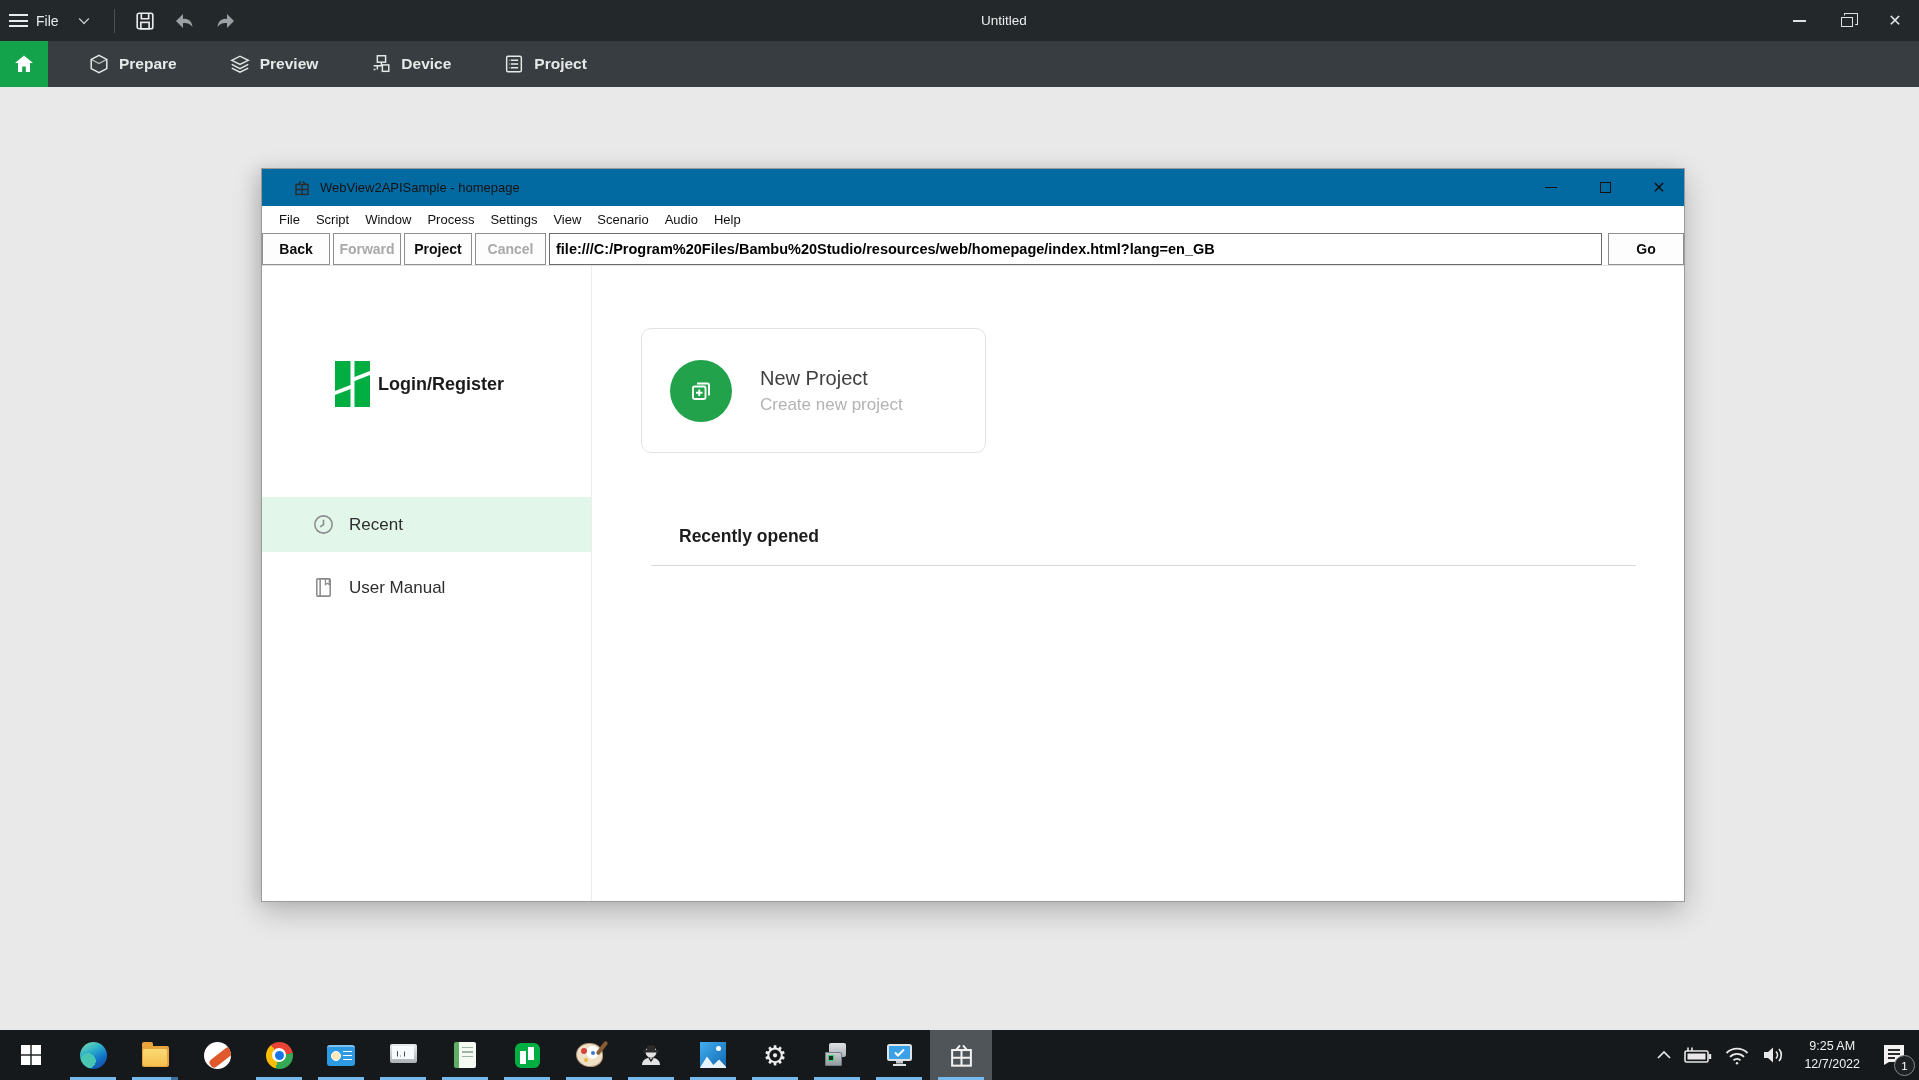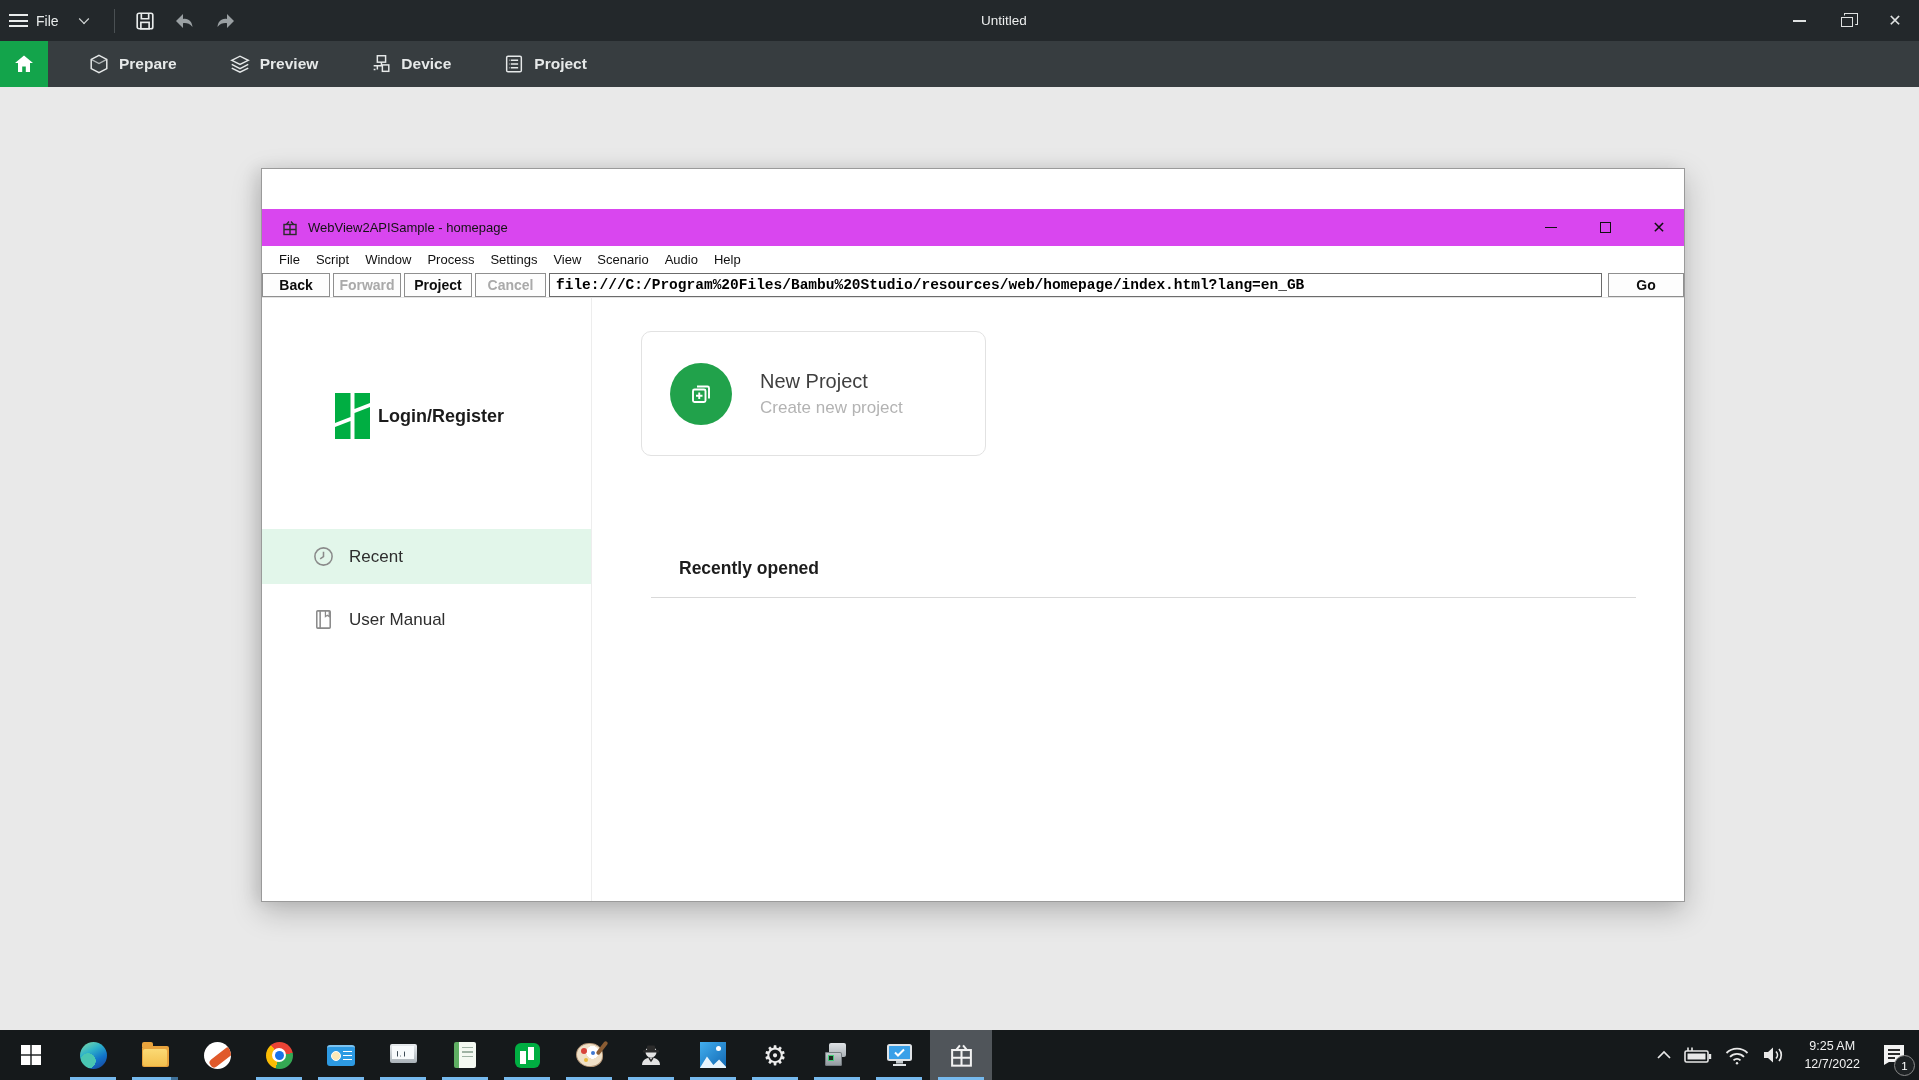--- a/index.html
+++ b/index.html
@@ -26,48 +26,48 @@
 
   
   .tabbar { position:absolute; left:0; top:41px; width:1919px; height:46px; background:#373d40; display:flex; align-items:stretch; }
   .home-btn { width:48px; background:#13a44b; display:flex; align-items:center; justify-content:center; }
   .tabs { display:flex; align-items:stretch; margin-left:14px;font-weight:bold; }
   .tab { display:flex; align-items:center; gap:9px; padding:0 26px; color:#e6e9e9; font-size:15.5px; }
   .tab svg { flex:0 0 auto; }
 
   
   .window { position:absolute; left:261px; top:168px; width:1424px; height:734px; background:#fff; border:1px solid #9a9a9a; box-shadow:0 10px 28px rgba(0,0,0,.22), -6px 0 14px rgba(0,0,0,.08); display:flex; flex-direction:column; }
-  .win-titlebar { height:37px; display:flex; align-items:center; padding-left:20px; background:#d946ef; position:relative;margin-top:40px; }
+  .win-titlebar { height:37px; display:flex; align-items:center; padding-left:32px; background:#0369a1; position:relative; }
   .win-title { font-size:13px; color:#131313; margin-left:10px; }
   .win-controls { position:absolute; right:18px; top:0; height:37px; display:flex; gap:40px; align-items:center; color:#111; }
   .wc { width:14px; display:flex; align-items:center; justify-content:center; }
   .wc-min { width:12px; height:1.6px; background:#111; }
   .wc-max { width:11px; height:11px; border:1.4px solid #111; }
   .wc-close { font-size:16px; line-height:1; font-weight:400; }
   .win-menubar { height:27px; display:flex; align-items:center; padding-left:9px; background:#fff; }
   .menu-item { font-size:13px; color:#101010; padding:0 8px; }
-  .win-navbar { height:24px; display:flex; align-items:stretch; background:#fff; }
+  .win-navbar { height:32px; display:flex; align-items:stretch; background:#fff; }
   .navbtn { width:68px; margin-right:3px; background:#fdfdfd; border:1.6px solid #8f8f8f; font-family:"Liberation Sans",sans-serif; font-size:14px; font-weight:bold; color:#0d0d0d; display:flex; align-items:center; justify-content:center; }
   .navbtn.disabled { color:#a9a9a9; }
-  .url-field { flex:1; border:1.4px solid #6b6b6b; margin-right:6px; font-size:14.5px; font-weight:bold; color:#000; padding:0 6px; font-family:Liberation Mono, monospace; background:#fff; }
+  .url-field { flex:1; border:1.4px solid #6b6b6b; margin-right:6px; font-size:14.5px; font-weight:bold; color:#000; padding:0 6px; font-family:Liberation Sans, sans-serif; background:#fff; }
   .gobtn { width:76px; margin-right:0; }
   .win-content { flex:1; display:flex; min-height:0; border-top:1px solid #e3e3e3; }
 
   
   .sidebar { width:330px; border-right:1px solid #ededed; background:#fff; position:relative; }
   .login-row { position:absolute; left:73px; top:95px; display:flex; align-items:center; gap:8px; }
   .login-label { font-size:18px; font-weight:bold; color:#1b1b1b; }
   .side-item { position:absolute; left:0; width:100%; height:55px; display:flex; align-items:center; padding-left:50px; gap:14px; font-size:17px; color:#2e2e2e; }
   .side-item.active { background:#e2f6ea; }
   .side-recent { top:231px; }
   .side-manual { top:294px; }
 
   
   .main { flex:1; position:relative; background:#fff; }
-  .cards { position:absolute; left:49px; top:33px; display:flex; gap:20px; }
+  .cards { position:absolute; left:49px; top:62px; display:flex; gap:20px; }
   .card { width:345px; height:125px; border:1px solid #e2e2e2; border-radius:10px; background:#fff; display:flex; align-items:center; padding-left:28px; gap:28px; }
   .circle { width:62px; height:62px; border-radius:50%; display:flex; align-items:center; justify-content:center; flex:0 0 auto; }
   .circle.green { background:#21a24b; }
   .circle.blue { background:#2f99e3; }
   .card-title { font-size:20px; color:#3f3f3f; margin-bottom:5px; }
   .card-sub { font-size:17px; color:#b3b3b3; }
   .section-head { position:absolute; left:59px; top:260px; font-size:17.5px; font-weight:bold; color:#1c1c1c;margin-left:28px; }
   .section-divider { position:absolute; left:59px; top:299px; right:48px; height:1px; background:#d9d9d9; }
 
   

